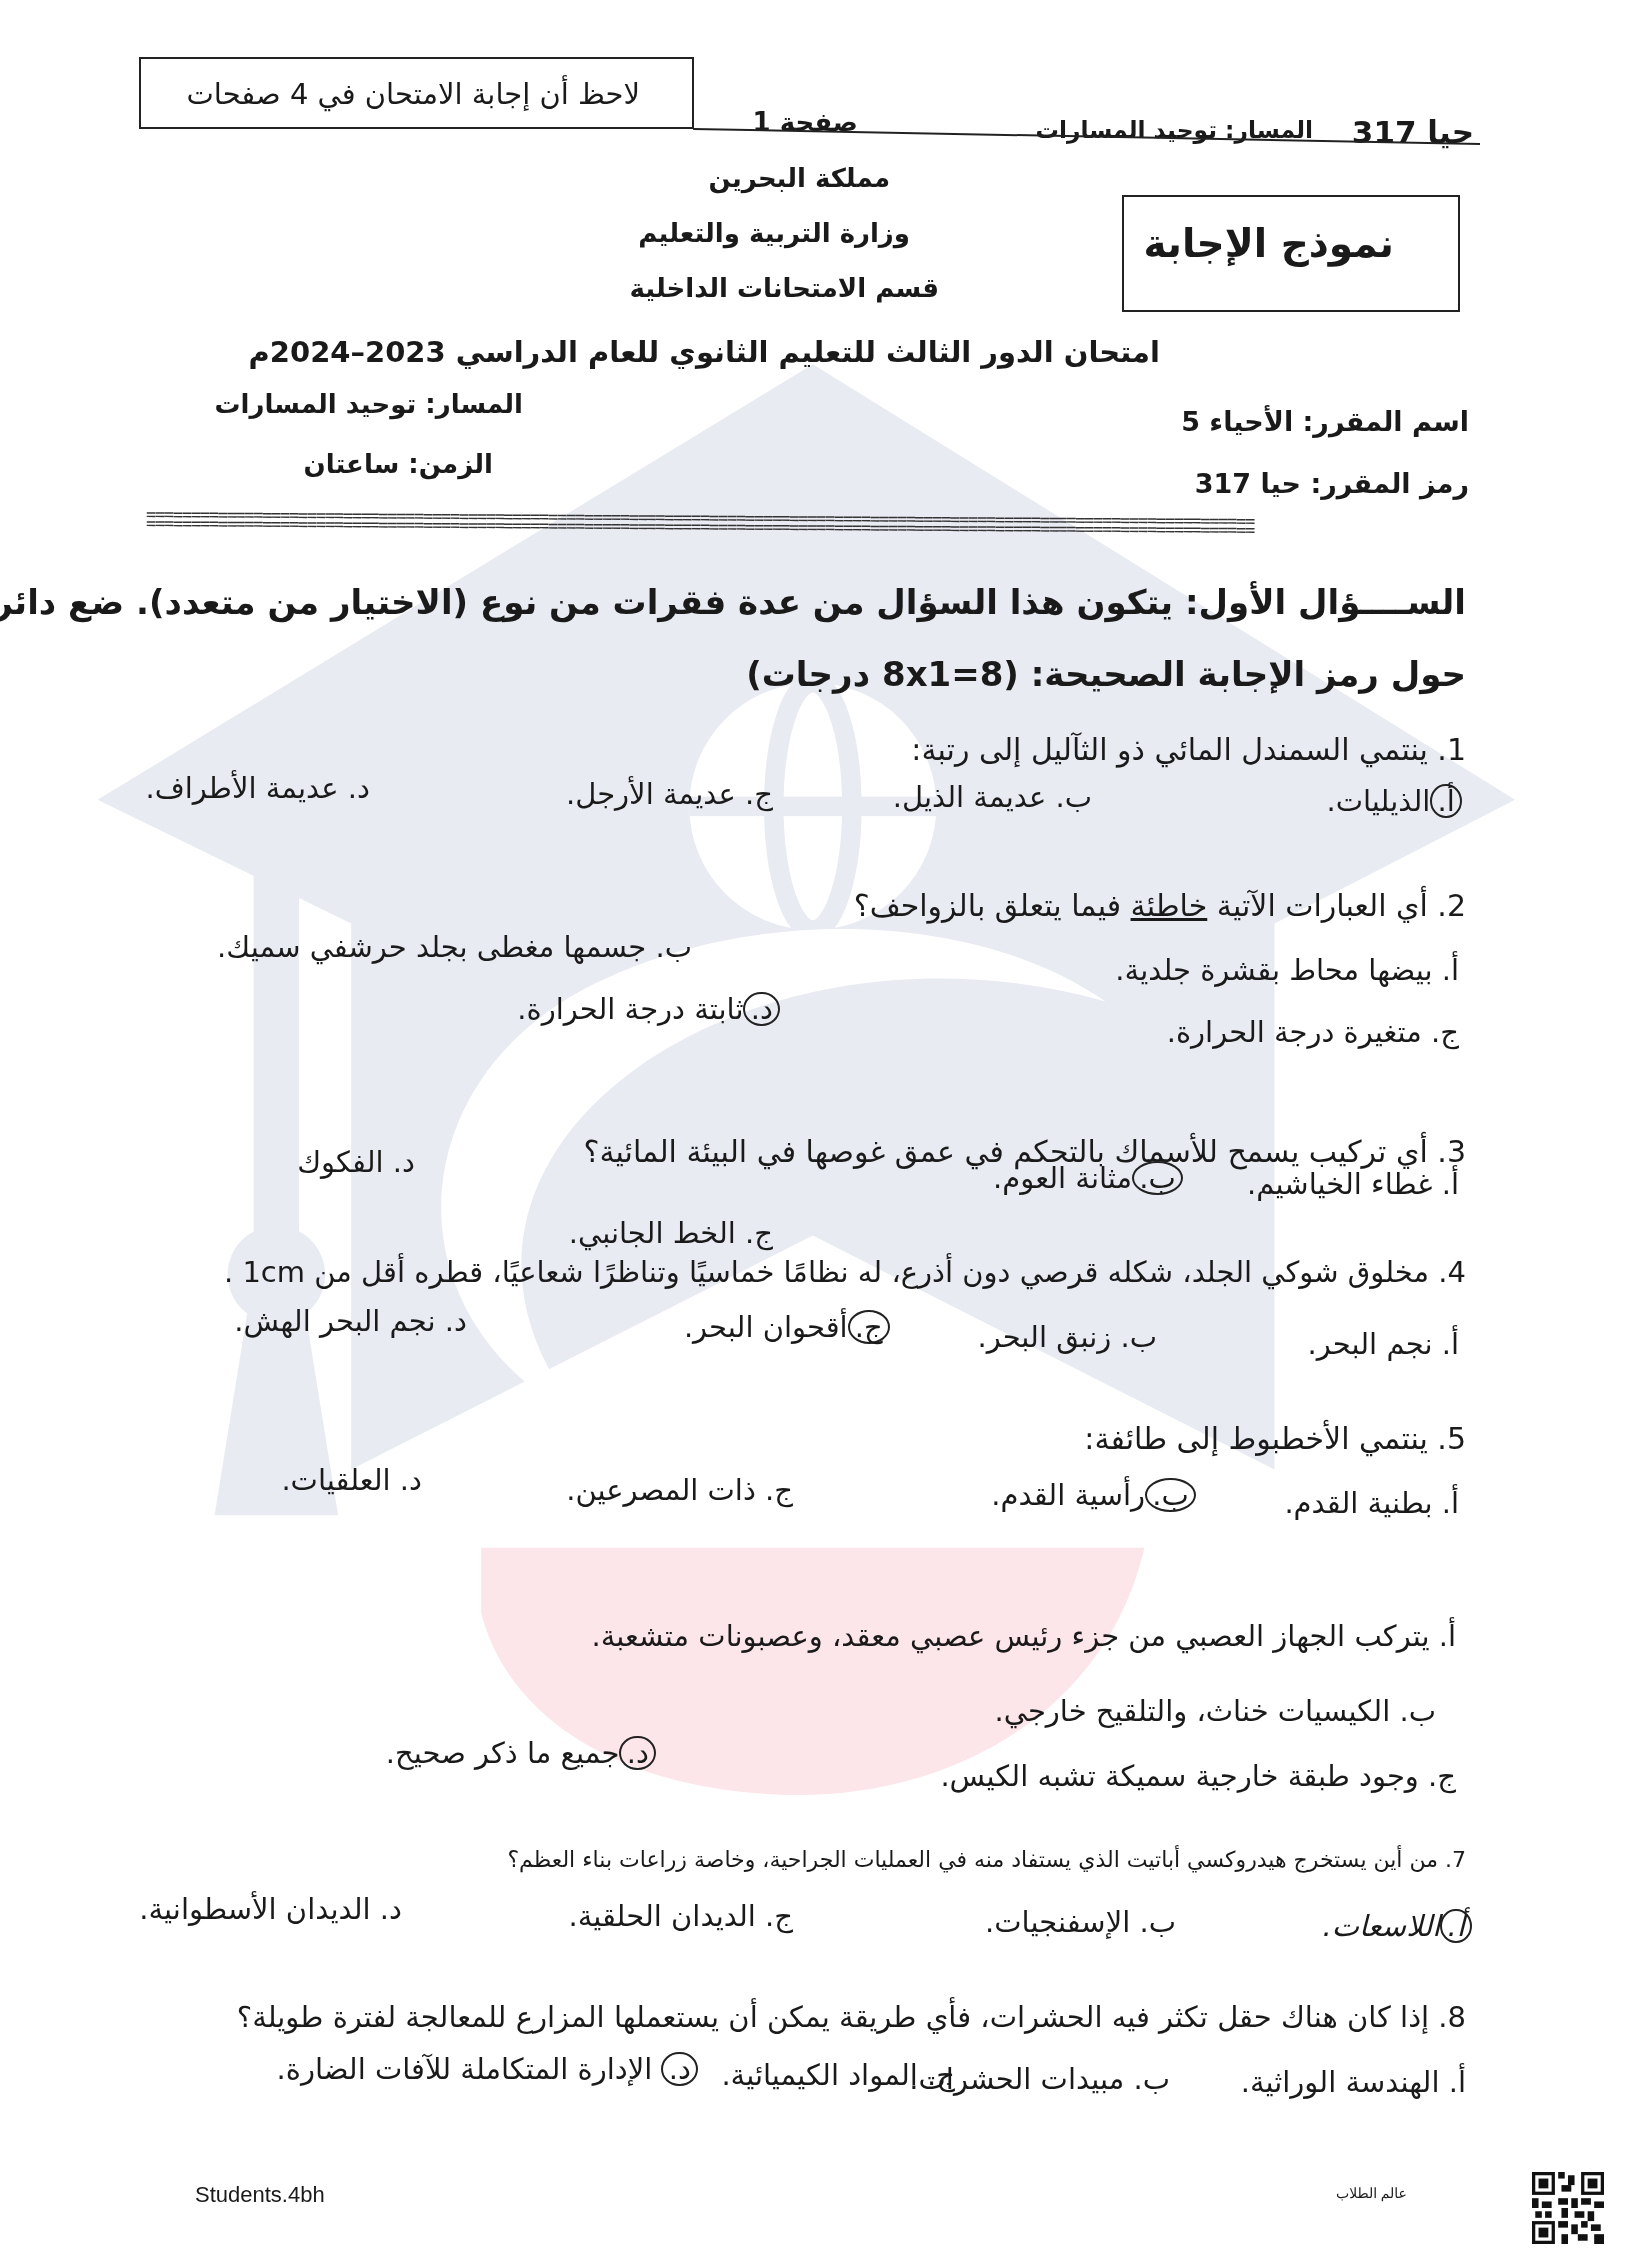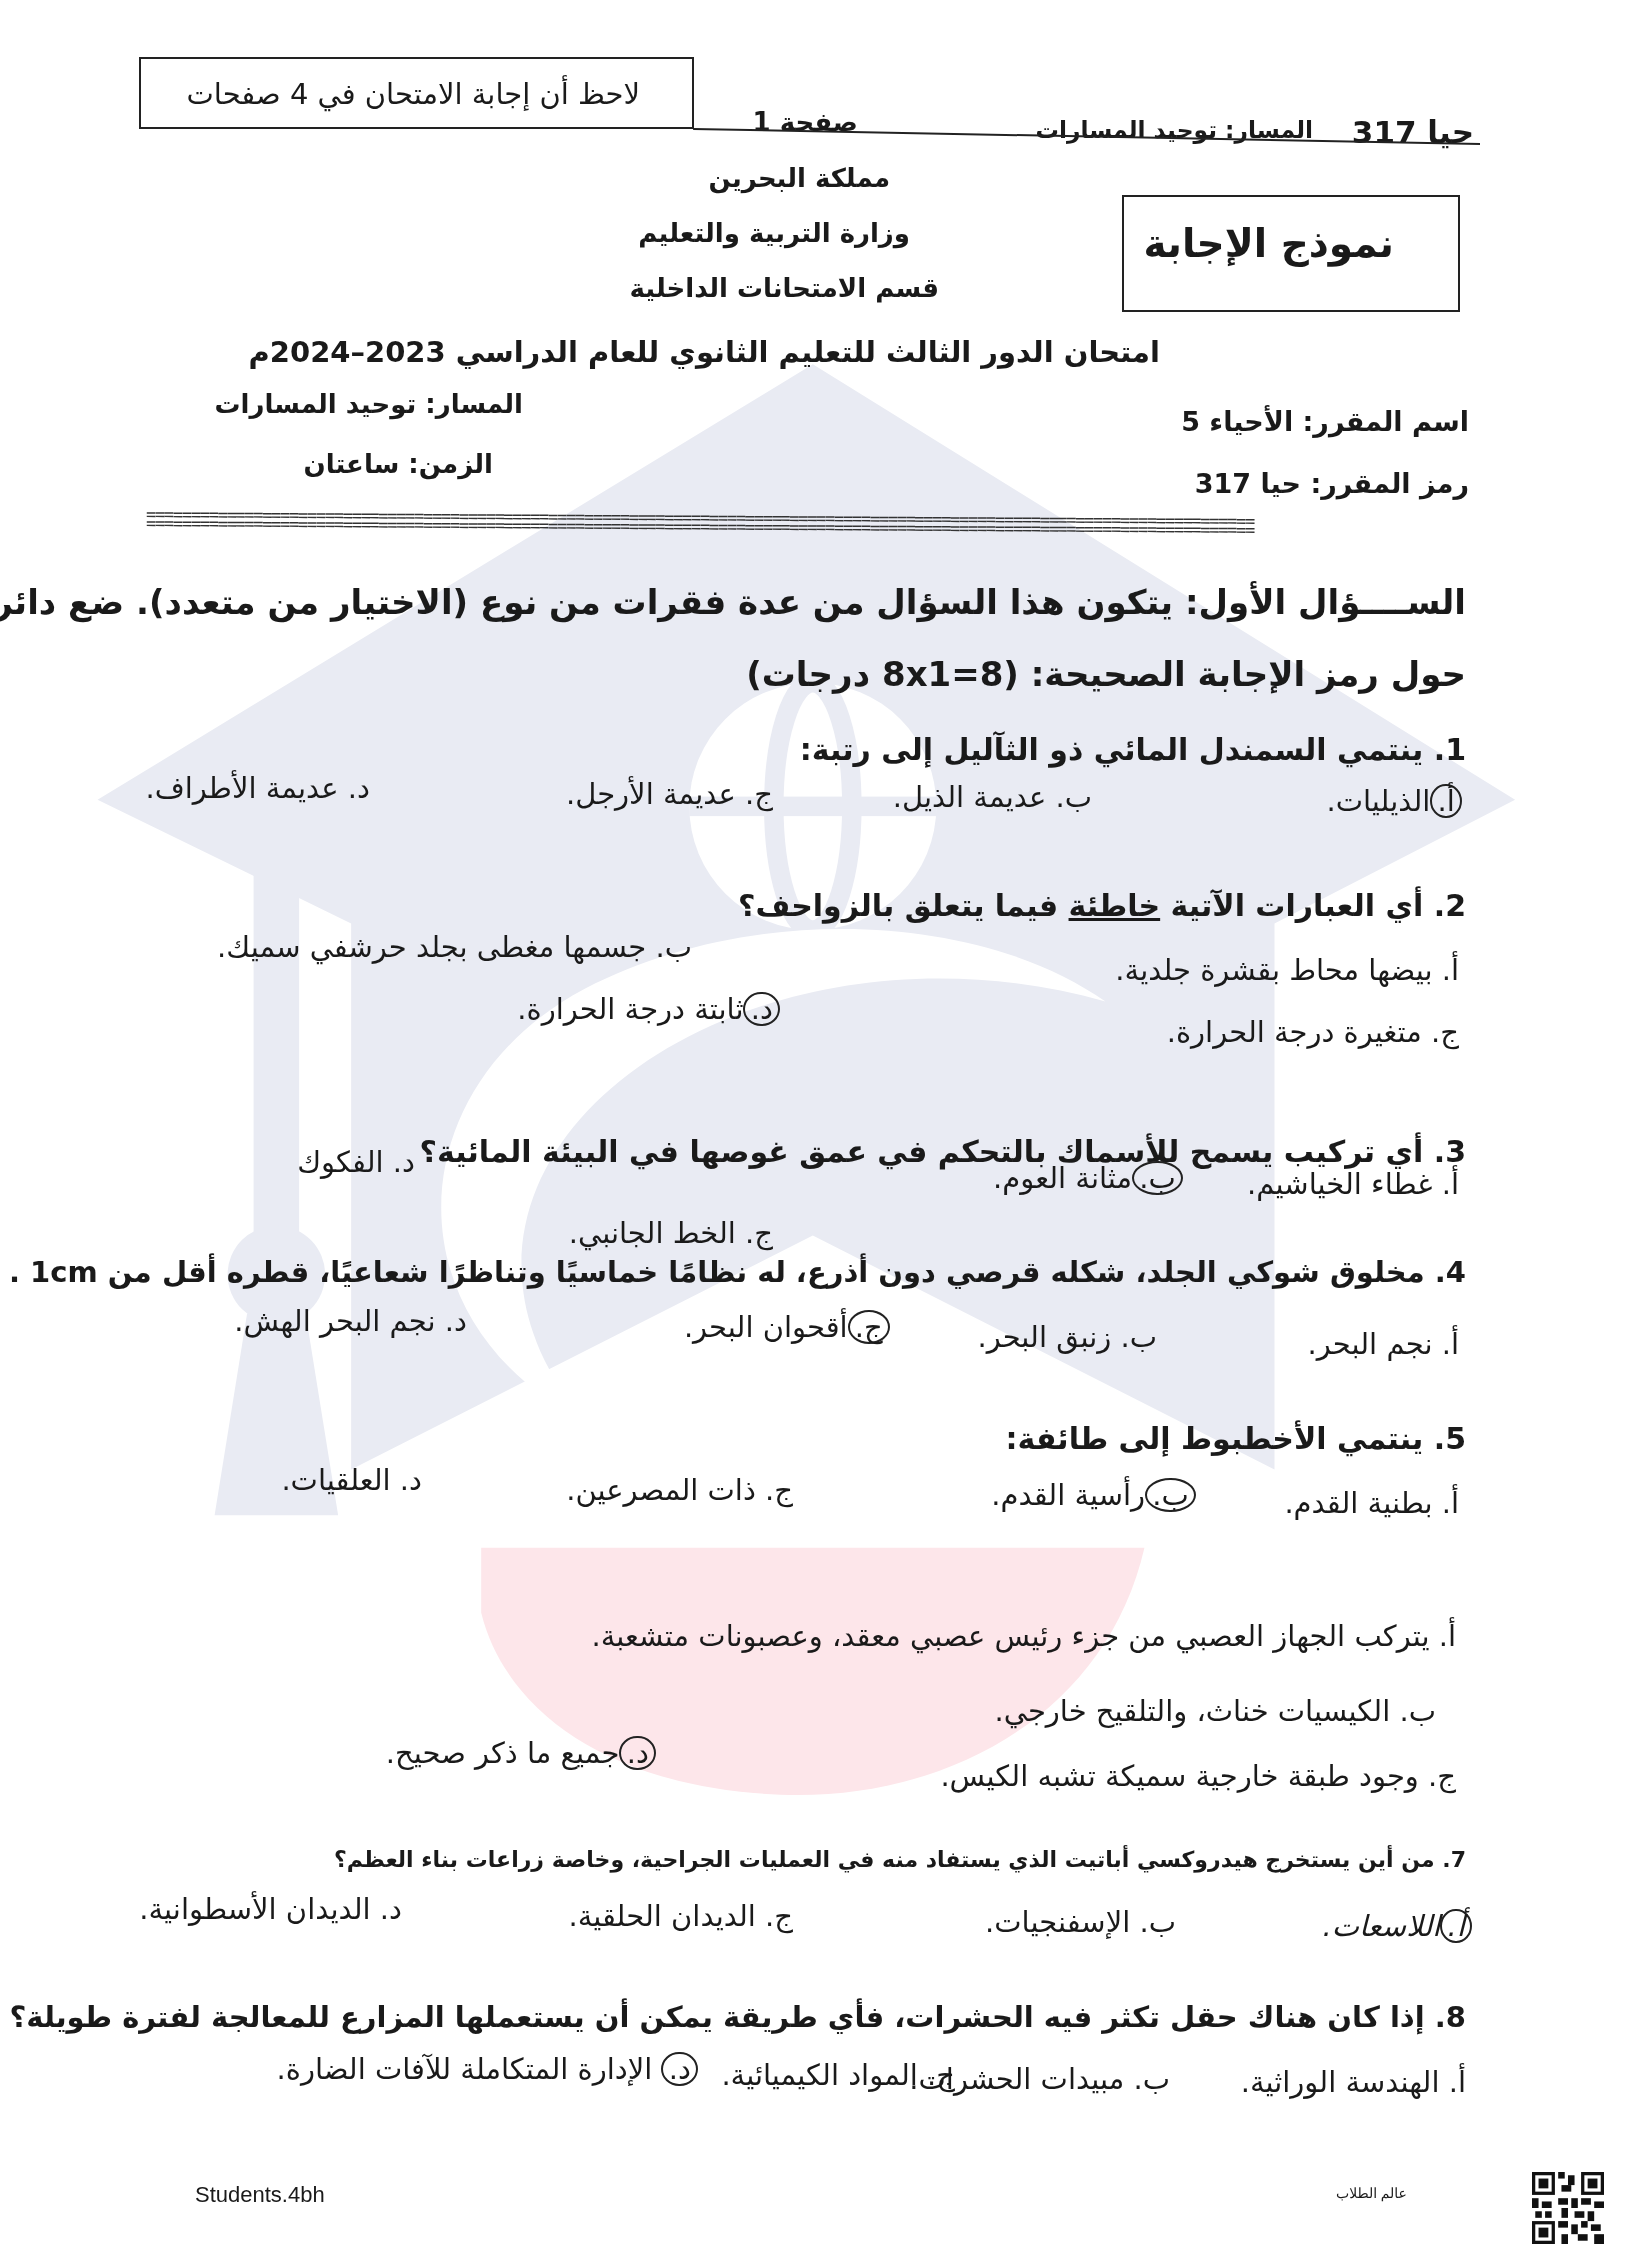--- a/index.html
+++ b/index.html
@@ -6,21 +6,21 @@
   body { width:1625px; height:2261px; position:relative; overflow:hidden;
          font-family:"DejaVu Sans", "Liberation Sans", sans-serif; color:#1a1a1a; }
   .wm { position:absolute; z-index:0; }
   .layer { position:absolute; inset:0; z-index:1; }
   .t { position:absolute; white-space:nowrap; direction:rtl; }
   .bold { font-weight:bold; }
   .hdr-line { position:absolute; height:2px; background:#222; transform-origin:right center; }
   .box { position:absolute; border:2px solid #222; box-sizing:border-box; }
   .circle { display:inline-block; border:2px solid #222; border-radius:50%; padding:0 5.2px; line-height:1.05; }
   .opt { position:absolute; white-space:nowrap; direction:rtl; font-size:29px; }
-  .q { position:absolute; white-space:nowrap; direction:rtl; font-size:30px;font-weight:bold; }
+  .q { position:absolute; white-space:nowrap; direction:rtl; font-size:30px; }
   .eqline { position:absolute; left:146px; width:1320px; height:9px; overflow:hidden;
             font-family:"DejaVu Sans Mono", monospace; font-size:17px; line-height:9px; letter-spacing:-1.3px; color:#333; direction:ltr; }
   .footer { position:absolute; font-size:22px; font-family:"Liberation Sans", sans-serif; }
   .qr { position:absolute; left:1532px; top:2172px; width:72px; height:72px; }
 </style>
 </head>
 <body>
 
 <svg class="wm" width="1625" height="2261" viewBox="0 0 2499 3477" style="left:0;top:0;">
 

